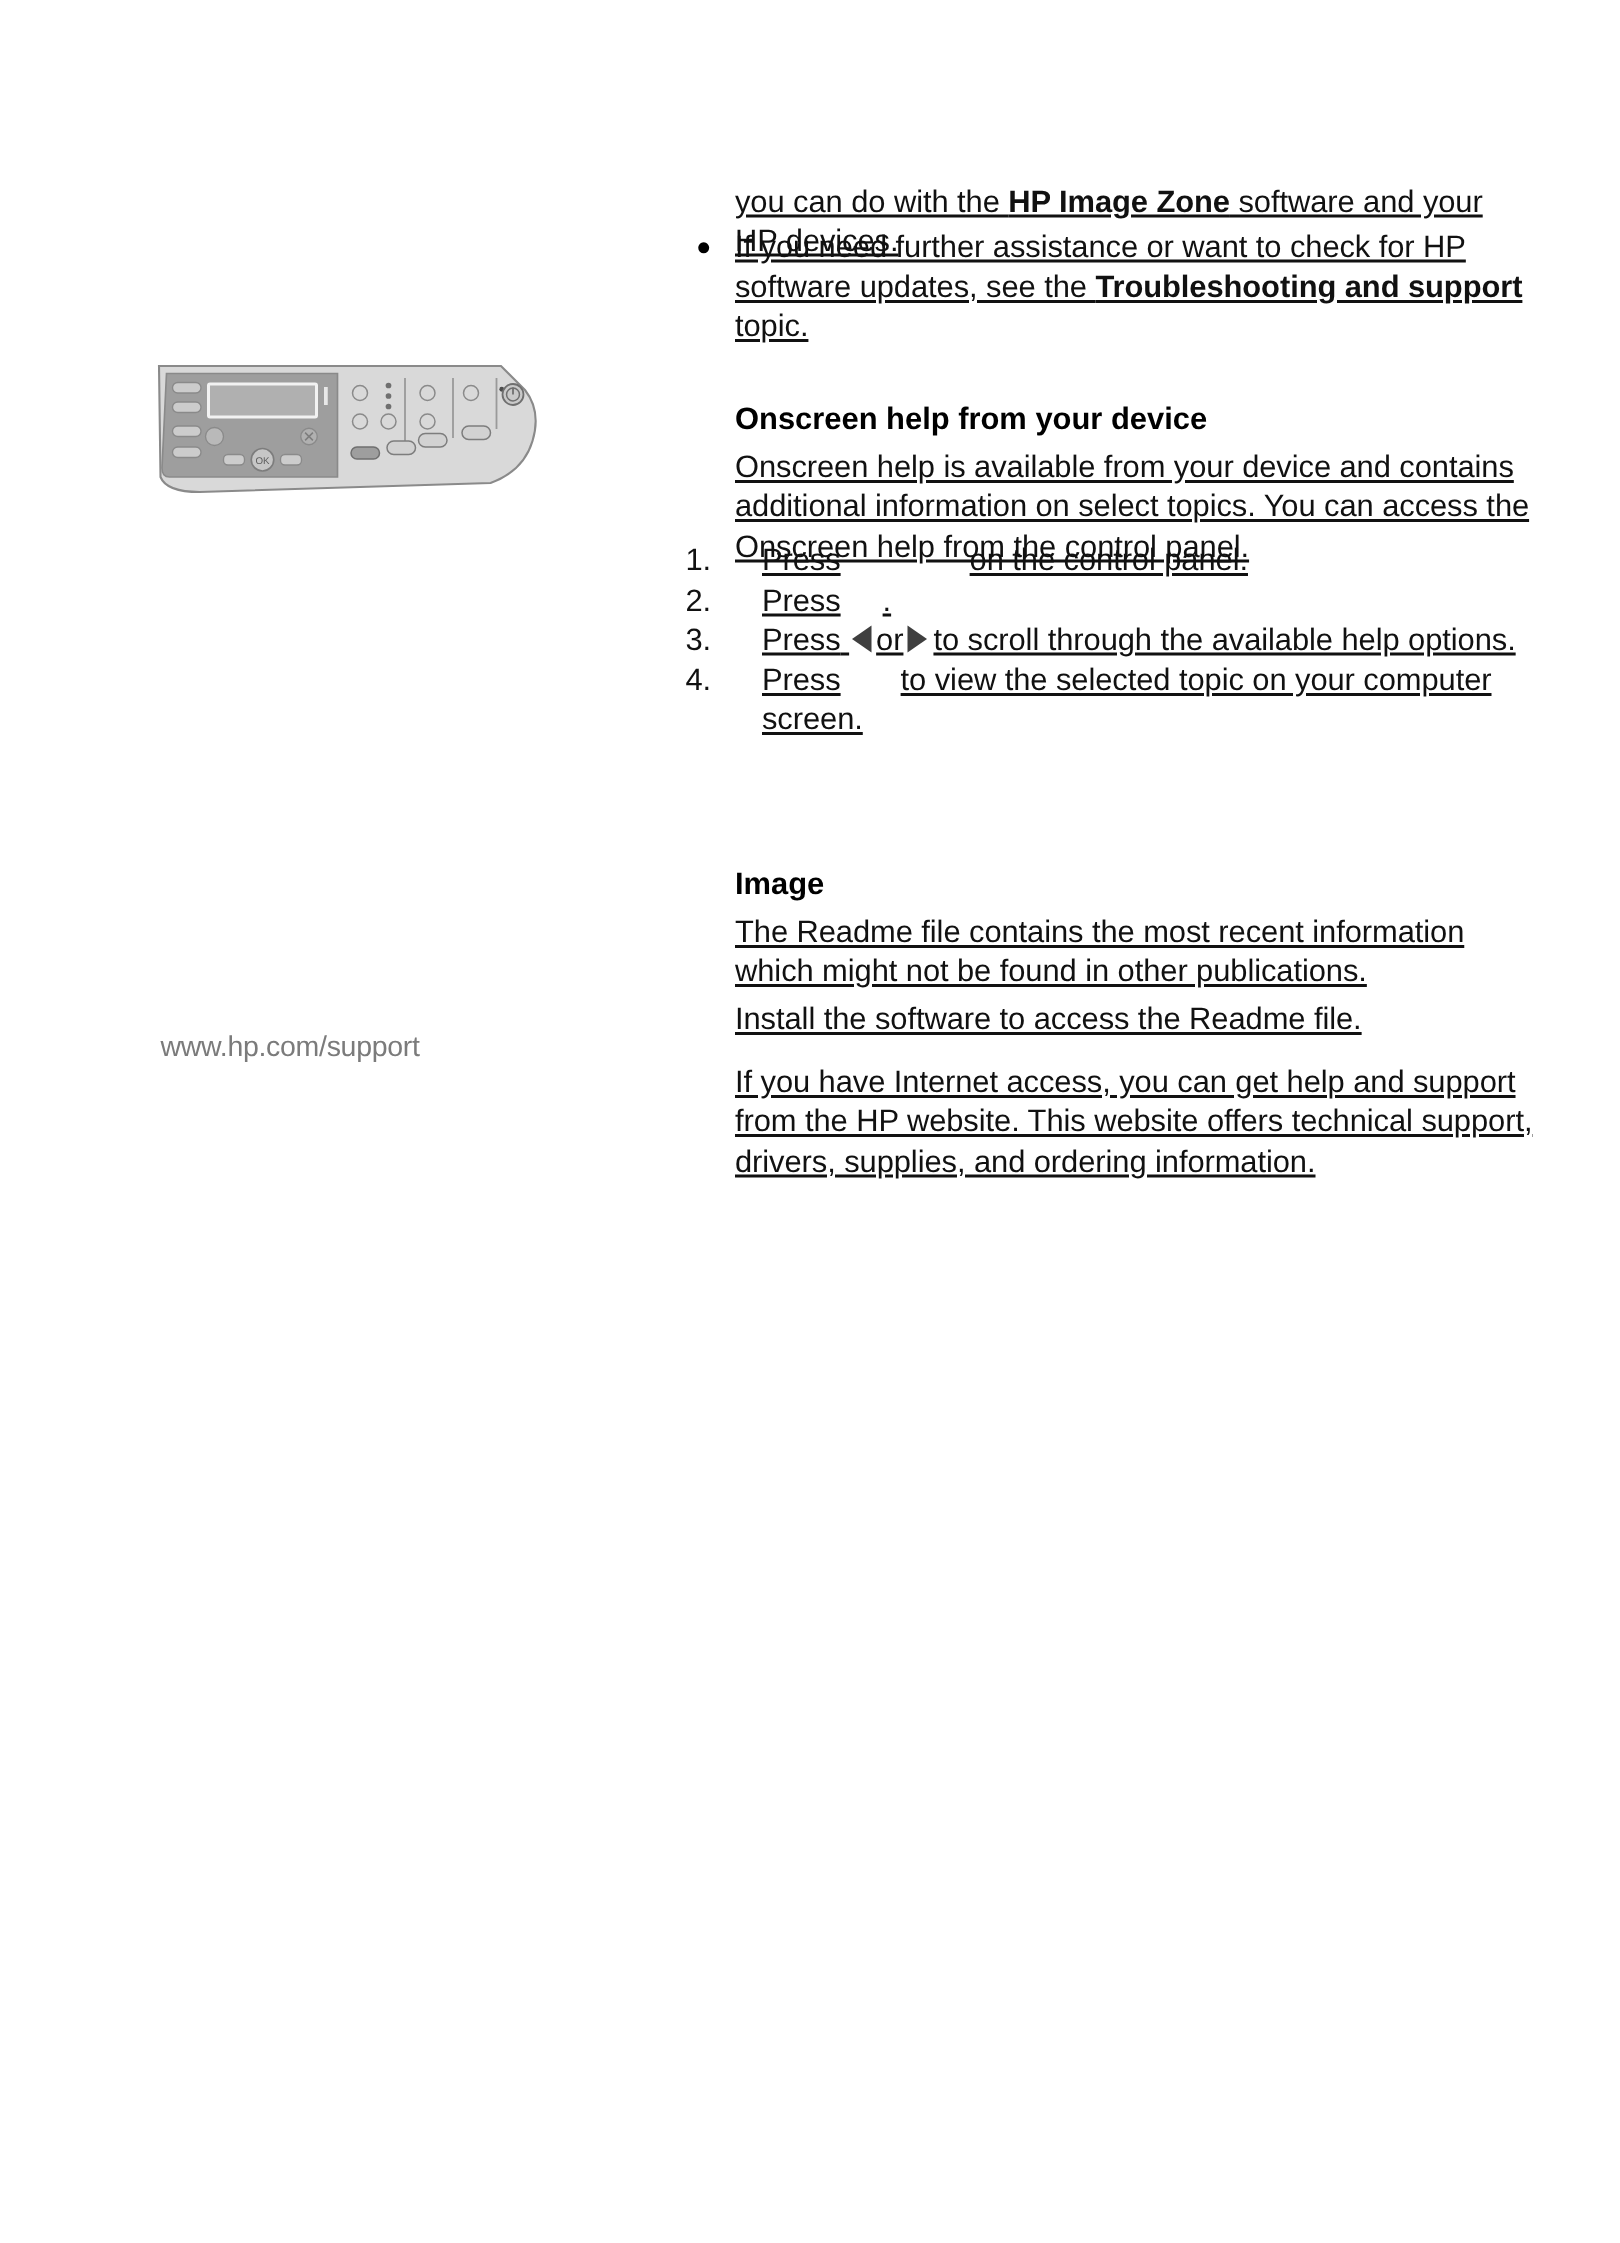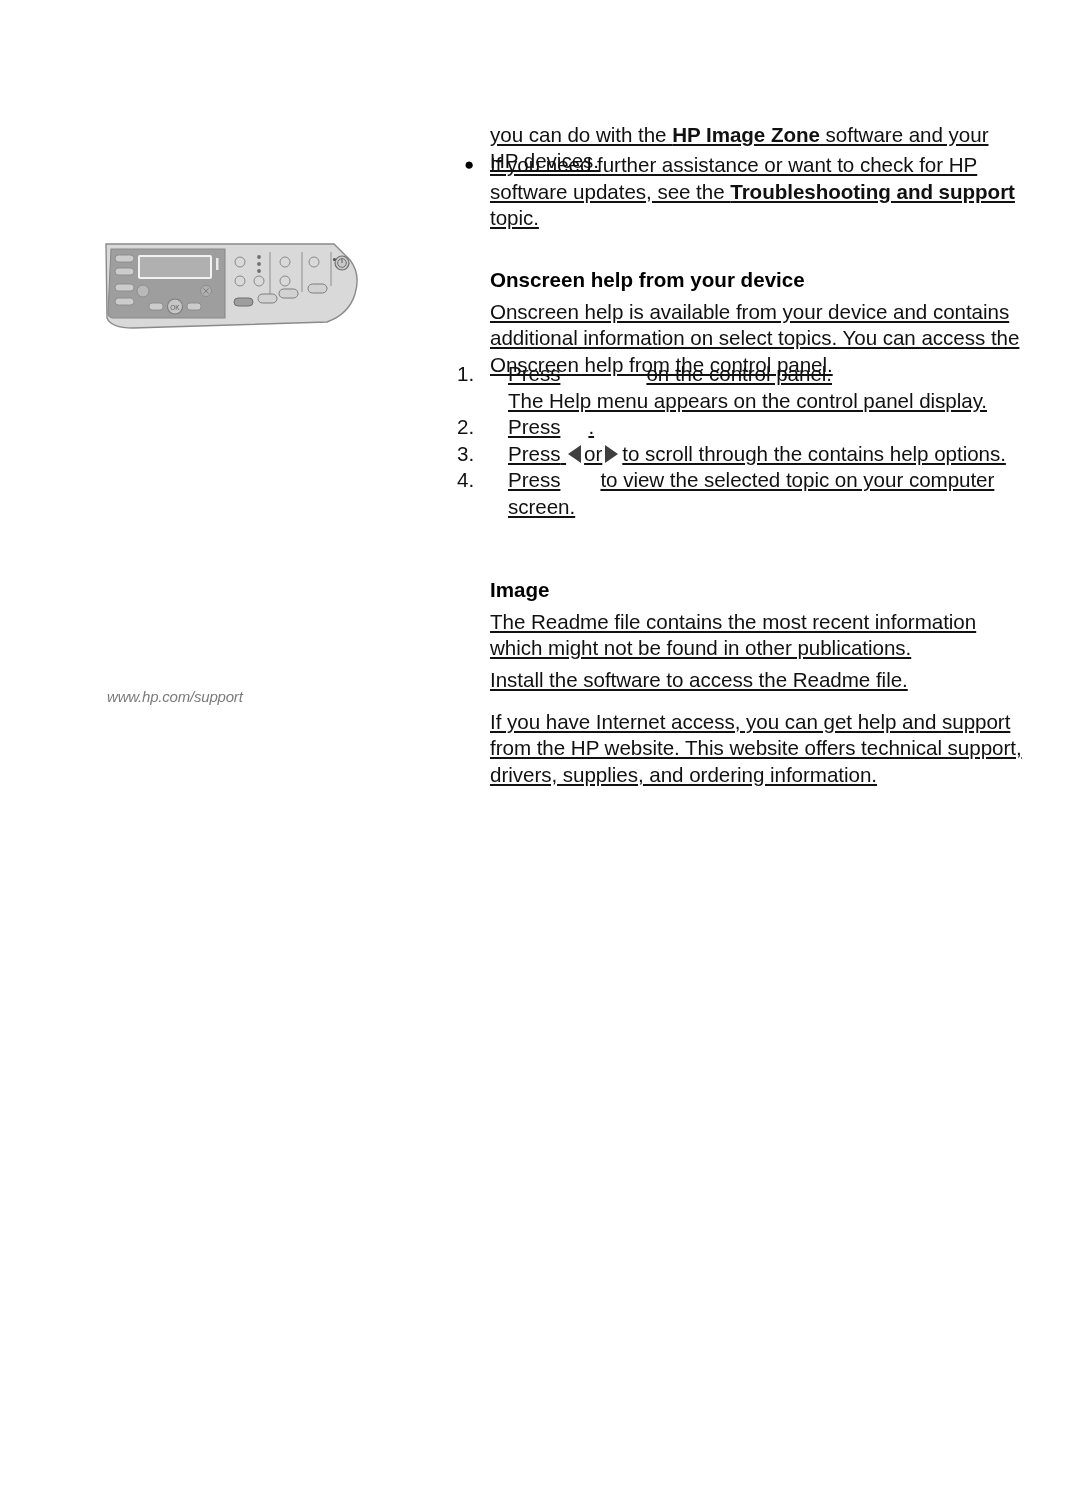--- a/index.html
+++ b/index.html
@@ -31,25 +31,24 @@
     top: 240px;
     width: 262px;
     height: 98px;
   }
   #control-panel-figure svg { display: block; }
 
   #support-url {
     position: absolute;
     left: 107px;
     top: 688px;
-    font-size: 15px;
+    font-size: 19px;
     color: #7b7b7b;
     letter-spacing: -0.2px;
     white-space: nowrap;
-    font-style: italic;
   }
 
   
   #main-col {
     position: absolute;
     left: 455px;
     top: 0;
     width: 570px;
     height: 1495px;
   }
@@ -263,31 +262,31 @@
     </div>
   </div>
 
   <h3 id="heading-onscreen" class="heading">Onscreen help from your device</h3>
   <p id="para-onscreen" class="body-text">Onscreen help is available from your device and contains additional information on select topics. You can access the Onscreen help from the control panel.</p>
 
   <div id="numbered-list">
 
     <div class="num-row body-text">
       <span class="num-mark">1.</span>
-      <span class="num-body"><span>Press</span><span class="icon-gap gap-1"></span><span>on the control panel.</span><br><span>The Help menu appears on the control panel display.</span></span>
+      <span class="num-body"><span>Press</span><span class="icon-gap gap-1"></span><span>on the control panel.</span><br></span>
     </div>
 
     <div class="num-row body-text">
       <span class="num-mark">2.</span>
       <span class="num-body"><span>Press</span><span class="icon-gap gap-2"></span><span>.</span></span>
     </div>
 
     <div class="num-row body-text">
       <span class="num-mark">3.</span>
-      <span class="num-body"><span>Press</span>&nbsp;<span class="arrow-glyph arrow-left"></span><span>or</span><span class="arrow-glyph arrow-right"></span><span>to scroll through the contains help options.</span></span>
+      <span class="num-body"><span>Press</span>&nbsp;<span class="arrow-glyph arrow-left"></span><span>or</span><span class="arrow-glyph arrow-right"></span><span>to scroll through the available help options.</span></span>
     </div>
 
     <div class="num-row body-text">
       <span class="num-mark">4.</span>
       <span class="num-body"><span>Press</span><span class="icon-gap gap-4"></span><span>to view the selected topic on your computer screen.</span></span>
     </div>
 
   </div>
 
   <h3 id="heading-readme" class="heading">Image</h3>

